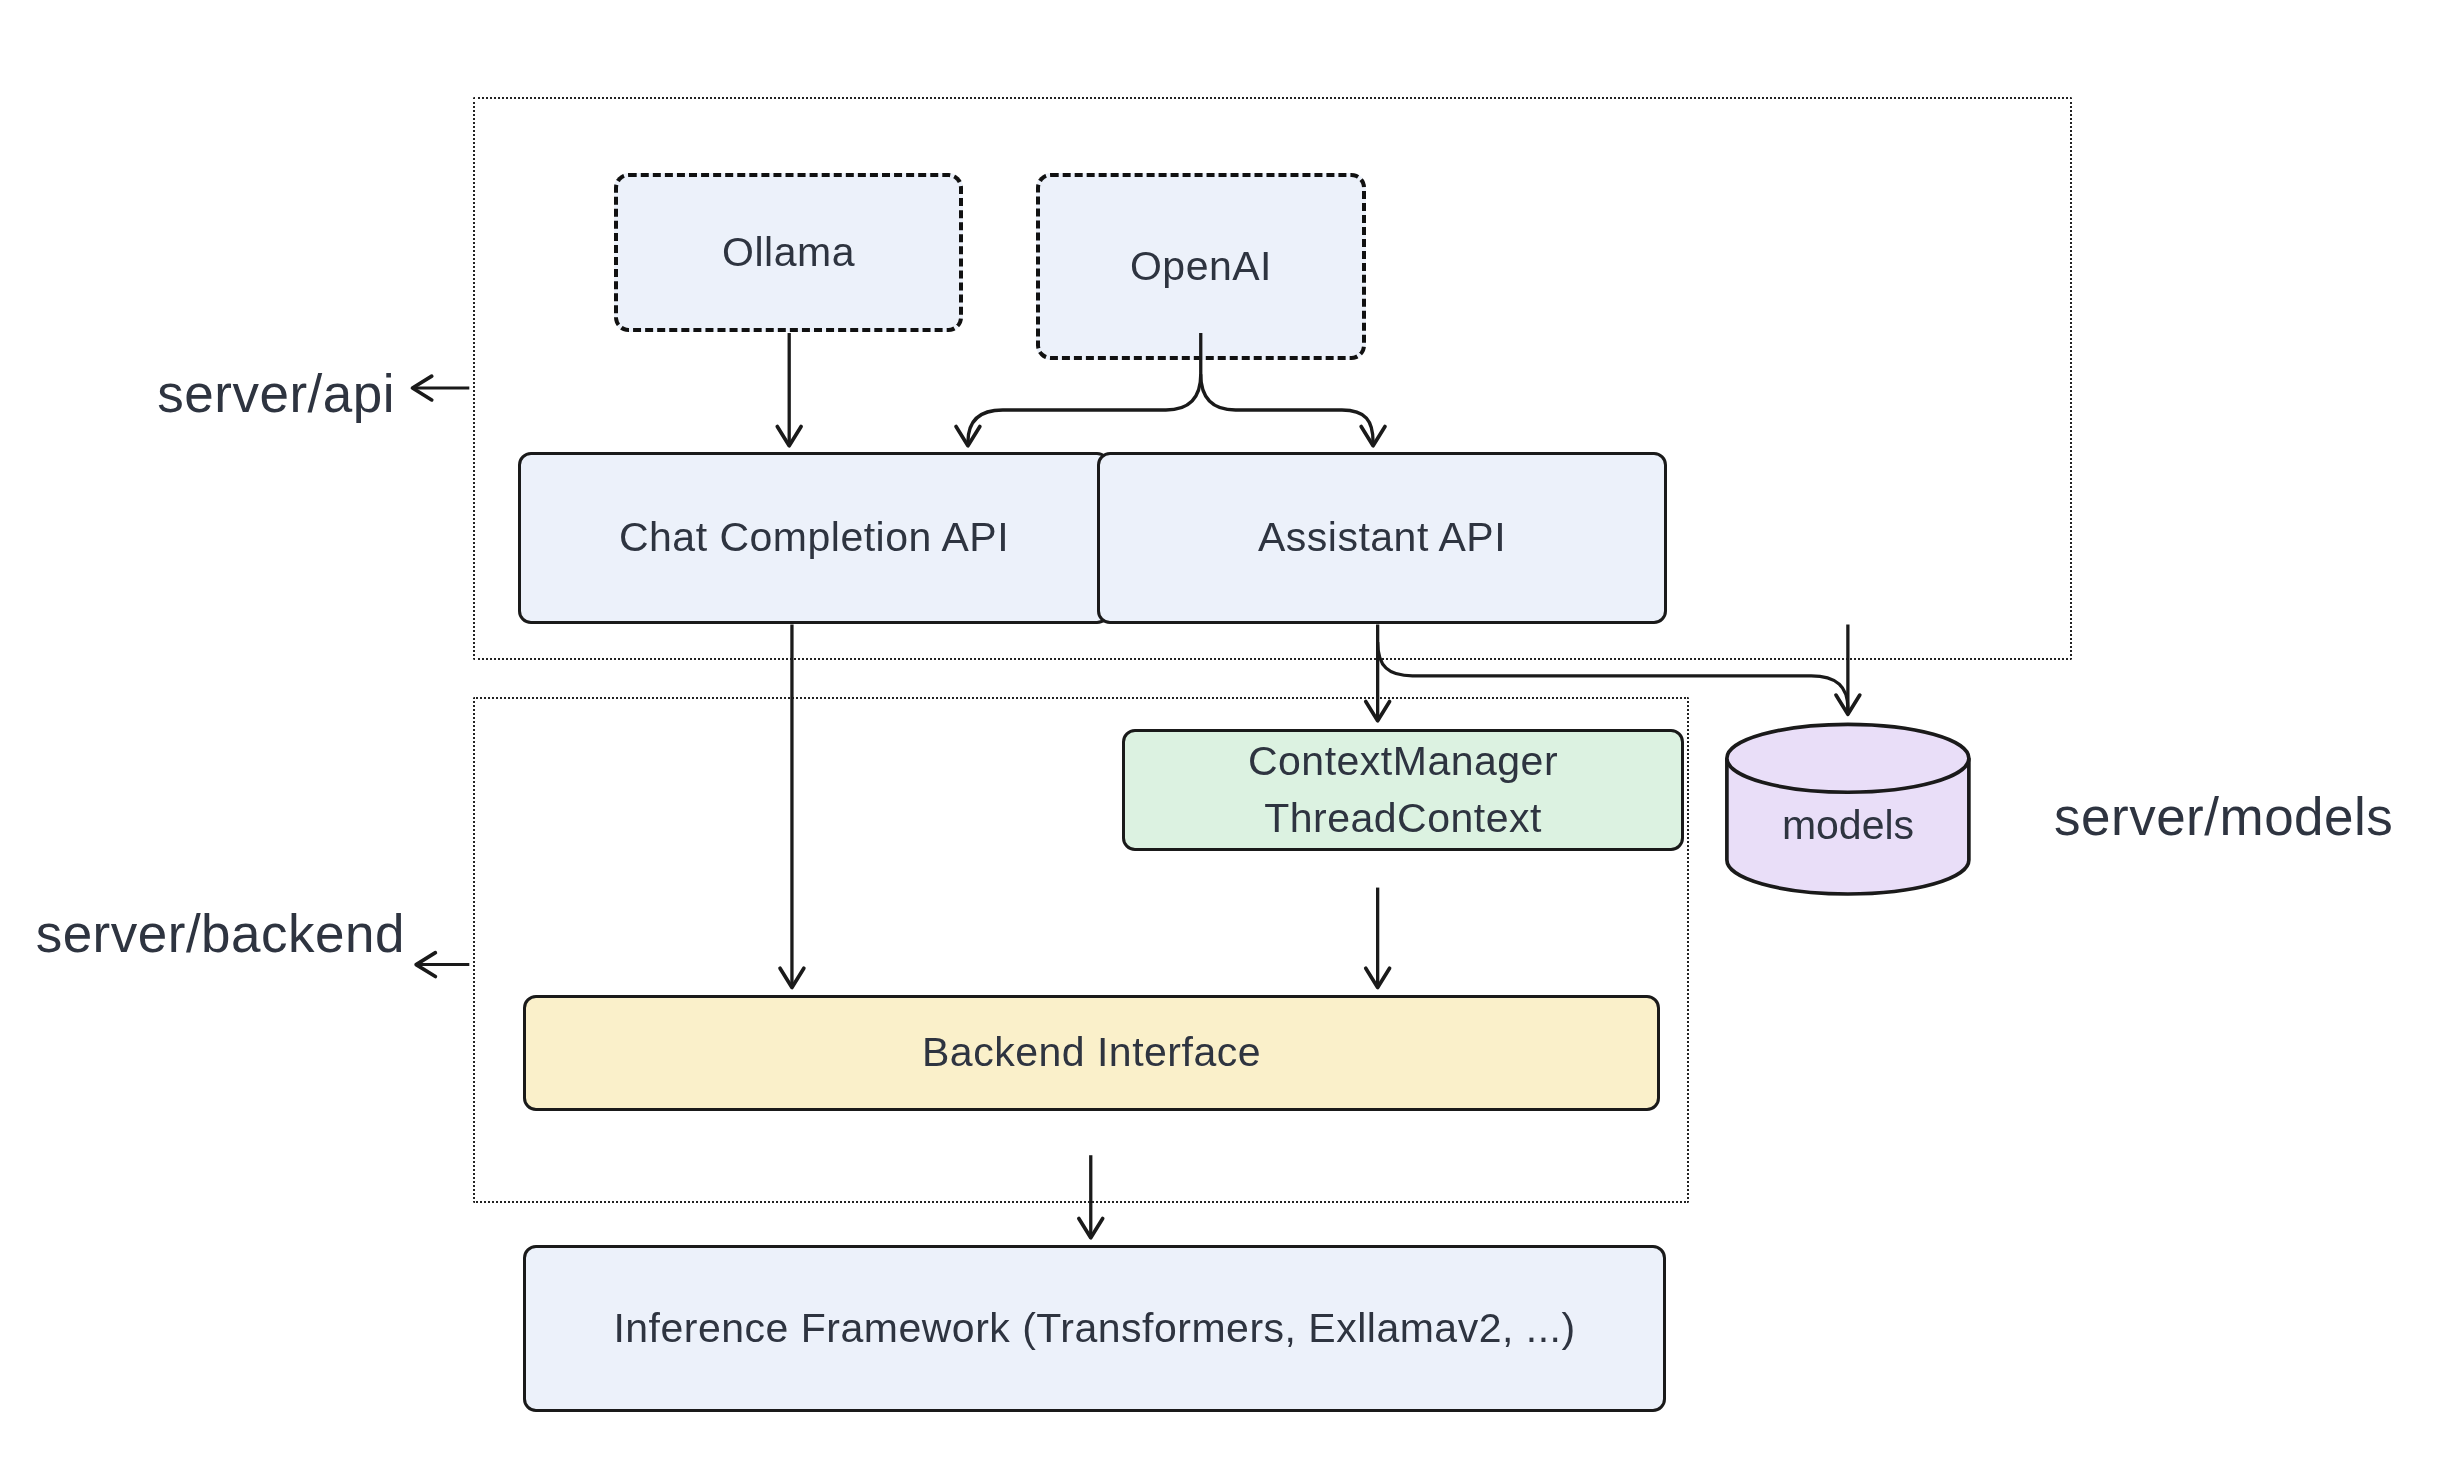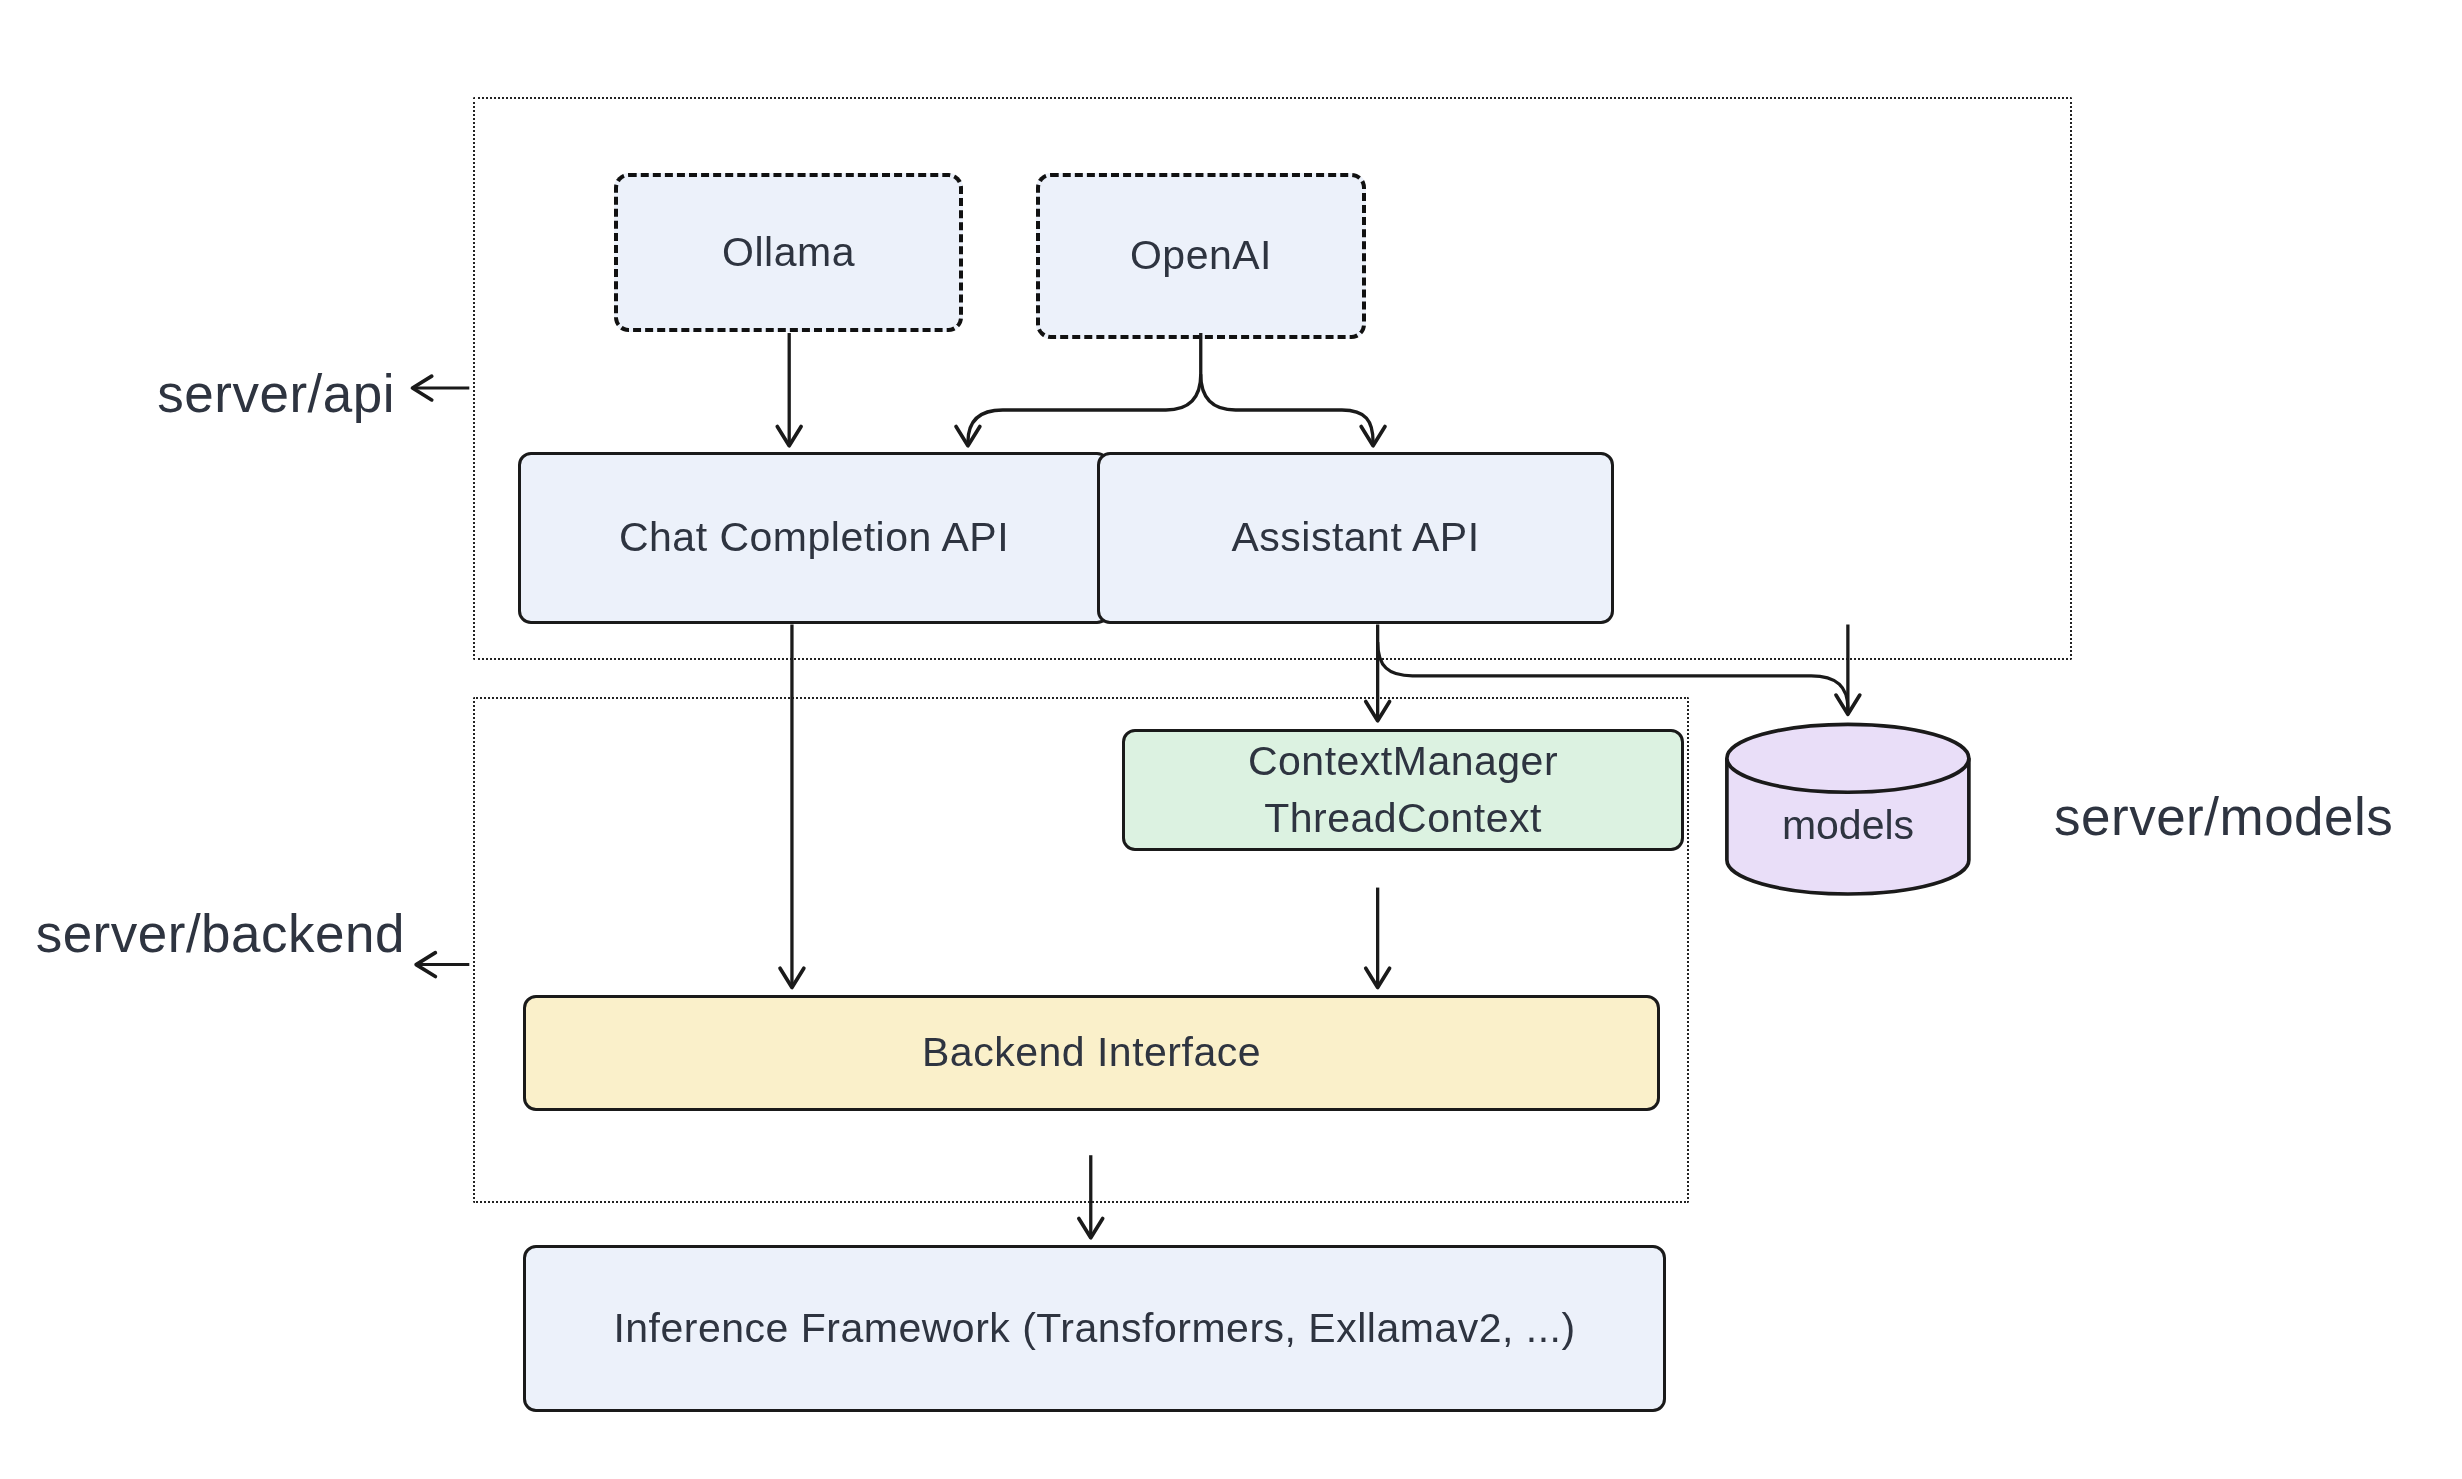--- a/index.html
+++ b/index.html
@@ -43,28 +43,28 @@
 <body>
 
 <div id="canvas">
 
   <div class="group" style="left:473px;top:97px;width:1595px;height:559px;"></div>
   <div class="group" style="left:473px;top:697px;width:1212px;height:502px;"></div>
 
   <div class="node dashed" style="left:614px;top:173px;width:349px;height:159px;">
     <span>Ollama</span>
   </div>
-  <div class="node dashed" style="left:1036px;top:173px;width:330px;height:166px;">
+  <div class="node dashed" style="left:1036px;top:173px;width:330px;height:187px;">
     <span>OpenAI</span>
   </div>
 
   <div class="node" style="left:518px;top:452px;width:592px;height:172px;">
     <span>Chat Completion API</span>
   </div>
-  <div class="node" style="left:1097px;top:452px;width:517px;height:172px;">
+  <div class="node" style="left:1097px;top:452px;width:570px;height:172px;">
     <span>Assistant API</span>
   </div>
 
   <div class="node green" style="left:1122px;top:729px;width:562px;height:122px;">
     <span>
       <span>ContextManager</span><br>
       <span>ThreadContext</span>
     </span>
   </div>
   <div class="node yellow" style="left:523px;top:995px;width:1137px;height:116px;">

